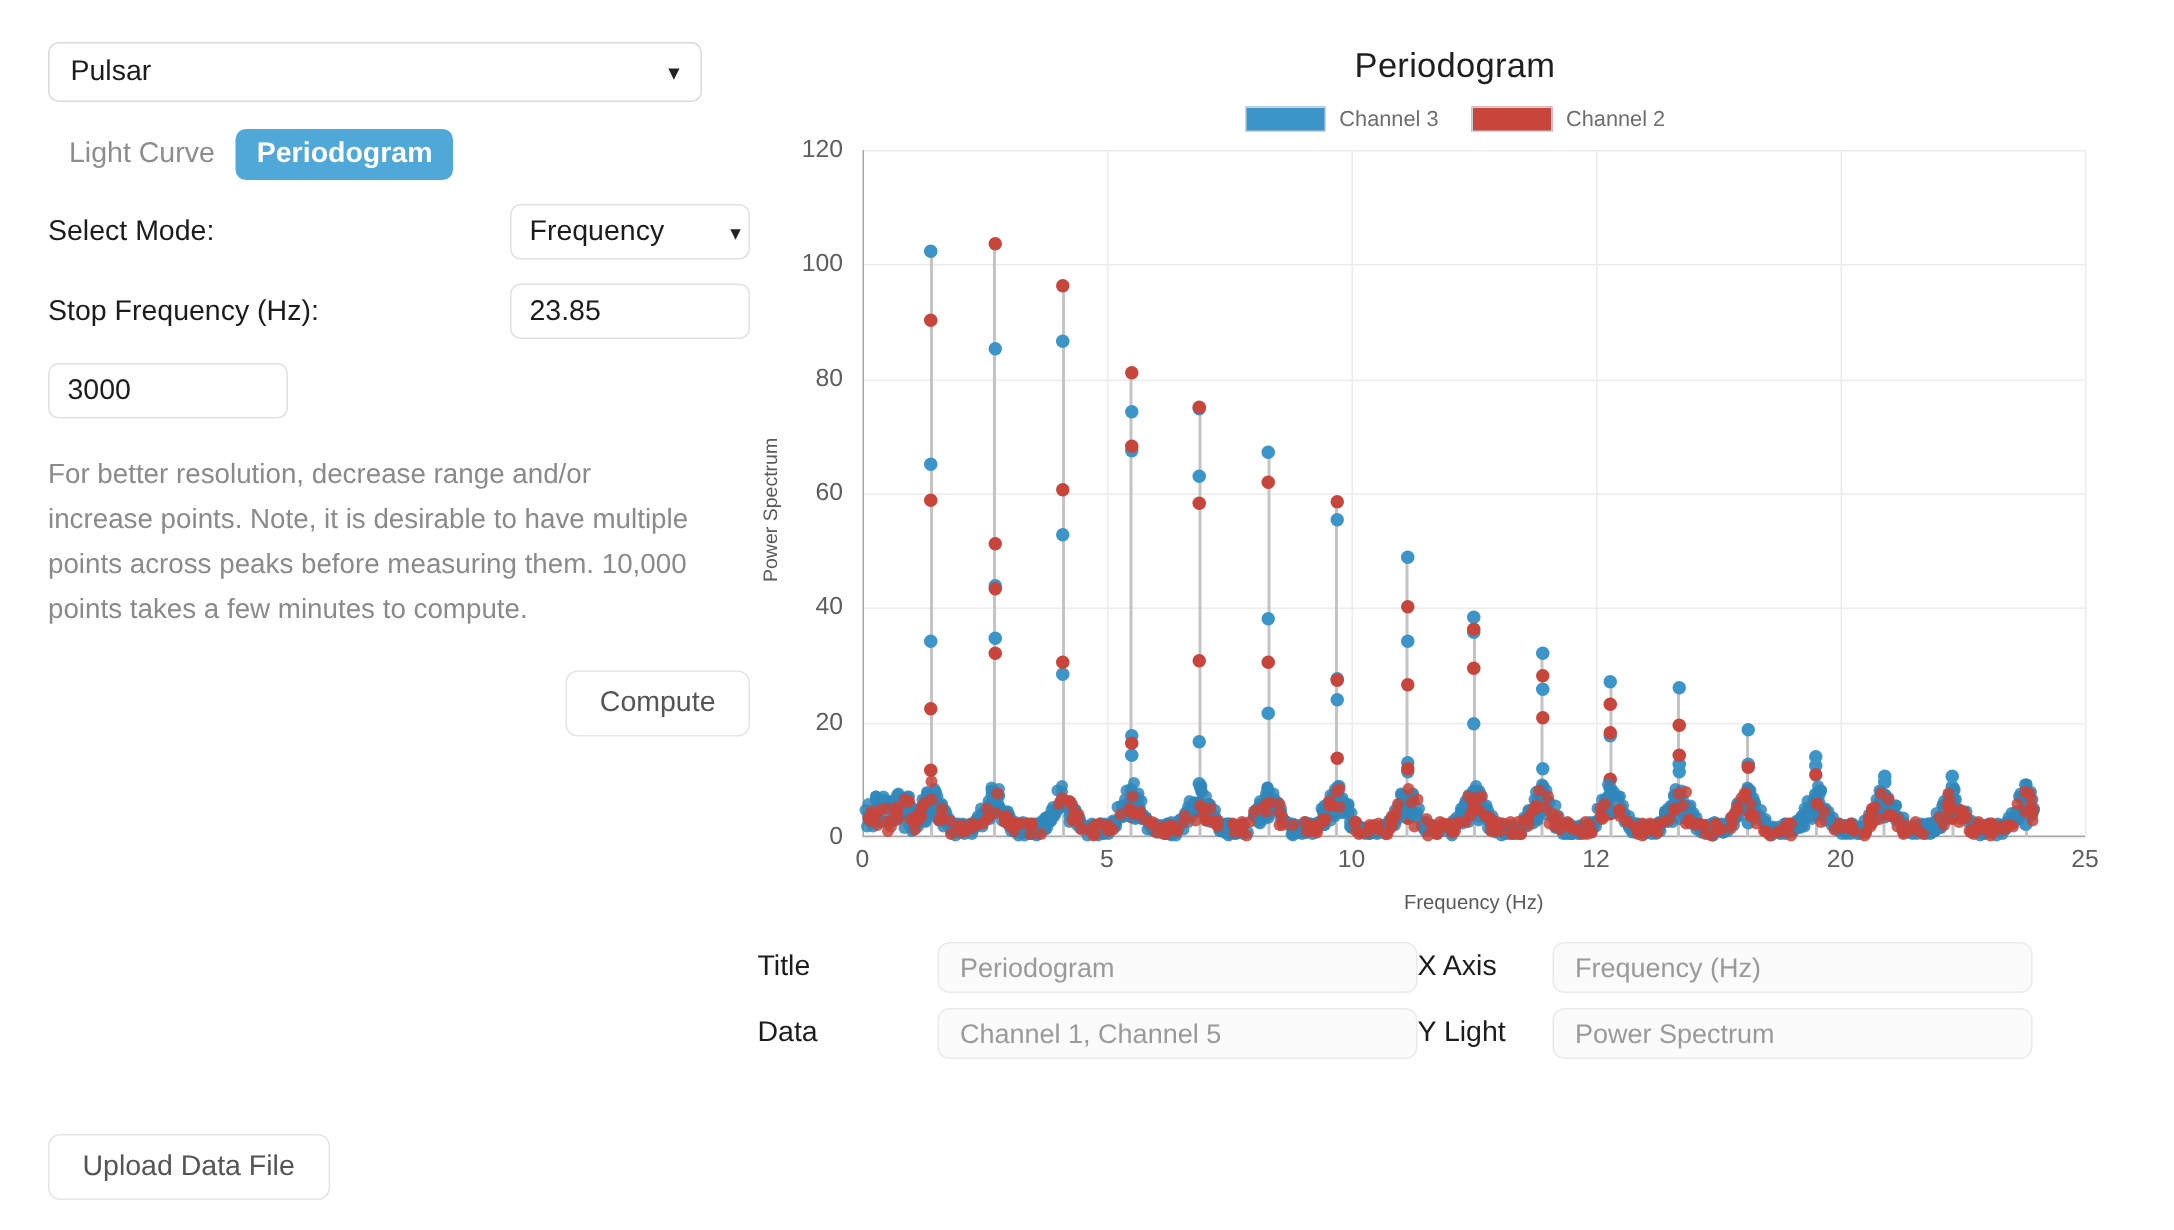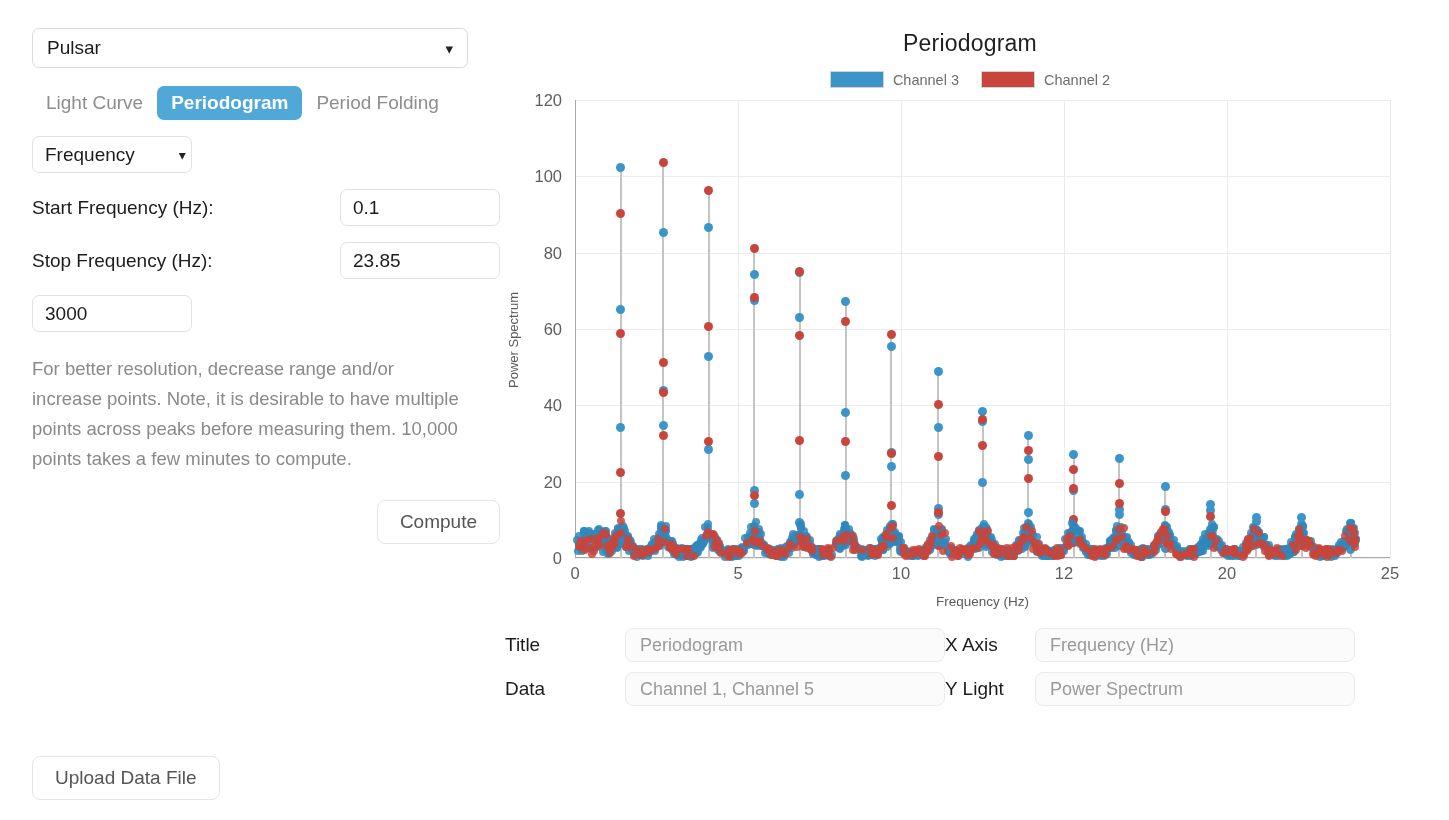--- a/index.html
+++ b/index.html
@@ -130,34 +130,30 @@
   <div class="left">
 
     <div class="source-select">
       <span>Pulsar</span>
       <span class="chev">▾</span>
     </div>
 
     <div class="tabs">
       <div class="tab">Light Curve</div>
       <div class="tab active" style="background: rgb(79, 168, 216);">Periodogram</div>
-      <div class="tab">Period Folding</div>
     </div>
 
     <div class="formrow">
+      <div class="lbl">Select Mode:</div>
       <div class="field sel">
         <span>Frequency</span>
         <span class="chev">▾</span>
       </div>
     </div>
 
-    <div class="formrow">
-      <div class="lbl">Start Frequency (Hz):</div>
-      <div class="field">0.1</div>
-    </div>
 
     <div class="formrow">
       <div class="lbl">Stop Frequency (Hz):</div>
       <div class="field">23.85</div>
     </div>
 
     <div class="formrow">
       <div class="field">3000</div>
     </div>
 

